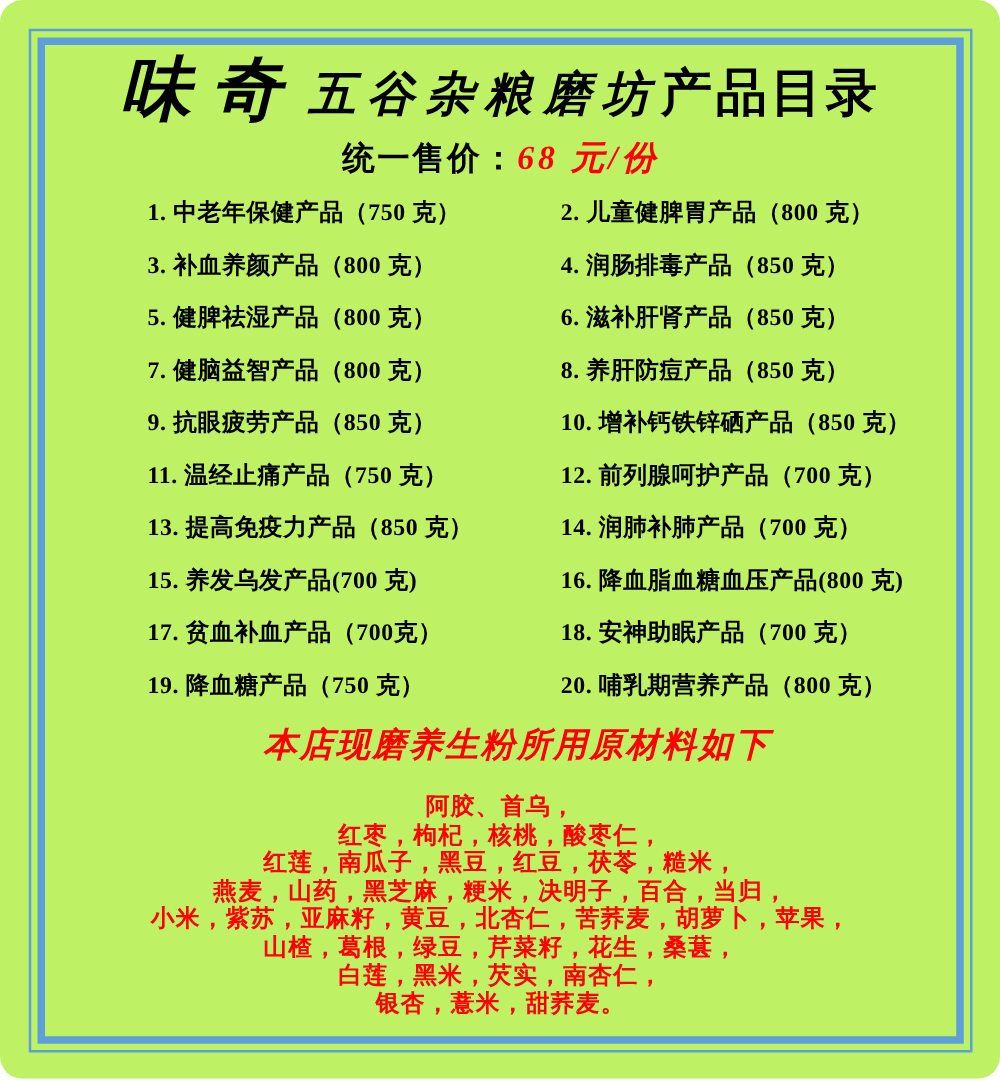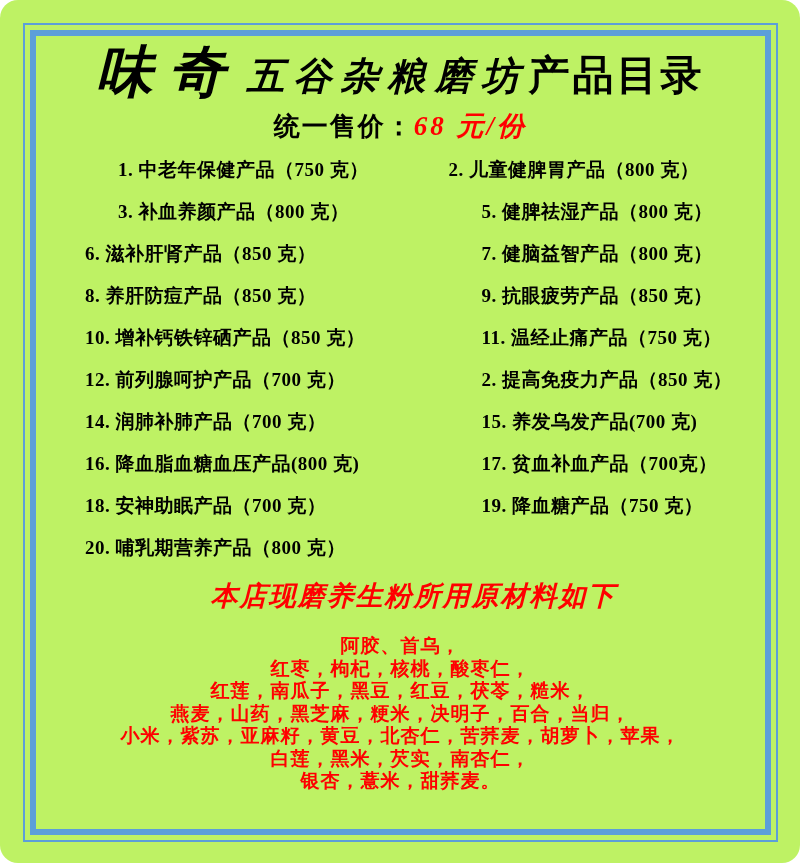--- a/index.html
+++ b/index.html
@@ -134,44 +134,46 @@
     </div>
 
     <div class="price-line">
       <span class="price-label">统一售价：</span><span class="price-value">68 元/份</span>
     </div>
 
     <div class="product-grid">
       <div class="product-cell col-left">1. 中老年保健产品（750 克）</div>
       <div class="product-cell col-right">2. 儿童健脾胃产品（800 克）</div>
       <div class="product-cell col-left">3. 补血养颜产品（800 克）</div>
+      <div class="product-cell col-right">4. 润肠排毒产品（850 克）</div>
       <div class="product-cell col-left">5. 健脾祛湿产品（800 克）</div>
       <div class="product-cell col-right">6. 滋补肝肾产品（850 克）</div>
       <div class="product-cell col-left">7. 健脑益智产品（800 克）</div>
       <div class="product-cell col-right">8. 养肝防痘产品（850 克）</div>
       <div class="product-cell col-left">9. 抗眼疲劳产品（850 克）</div>
       <div class="product-cell col-right">10. 增补钙铁锌硒产品（850 克）</div>
       <div class="product-cell col-left">11. 温经止痛产品（750 克）</div>
       <div class="product-cell col-right">12. 前列腺呵护产品（700 克）</div>
-      <div class="product-cell col-left">2. 提高免疫力产品（850 克）</div>
+      <div class="product-cell col-left">13. 提高免疫力产品（850 克）</div>
       <div class="product-cell col-right">14. 润肺补肺产品（700 克）</div>
       <div class="product-cell col-left">15. 养发乌发产品(700 克)</div>
       <div class="product-cell col-right">16. 降血脂血糖血压产品(800 克)</div>
       <div class="product-cell col-left">17. 贫血补血产品（700克）</div>
       <div class="product-cell col-right">18. 安神助眠产品（700 克）</div>
       <div class="product-cell col-left">19. 降血糖产品（750 克）</div>
       <div class="product-cell col-right">20. 哺乳期营养产品（800 克）</div>
     </div>
 
     <div class="ingredients-heading">本店现磨养生粉所用原材料如下</div>
 
     <div class="ingredients-lines">
       <div>阿胶、首乌，</div>
       <div>红枣，枸杞，核桃，酸枣仁，</div>
       <div>红莲，南瓜子，黑豆，红豆，茯苓，糙米，</div>
       <div>燕麦，山药，黑芝麻，粳米，决明子，百合，当归，</div>
       <div>小米，紫苏，亚麻籽，黄豆，北杏仁，苦荞麦，胡萝卜，苹果，</div>
+      <div>山楂，葛根，绿豆，芹菜籽，花生，桑葚，</div>
       <div>白莲，黑米，芡实，南杏仁，</div>
       <div>银杏，薏米，甜荞麦。</div>
     </div>
 
   </div>
 </div>
 
 </body></html>

